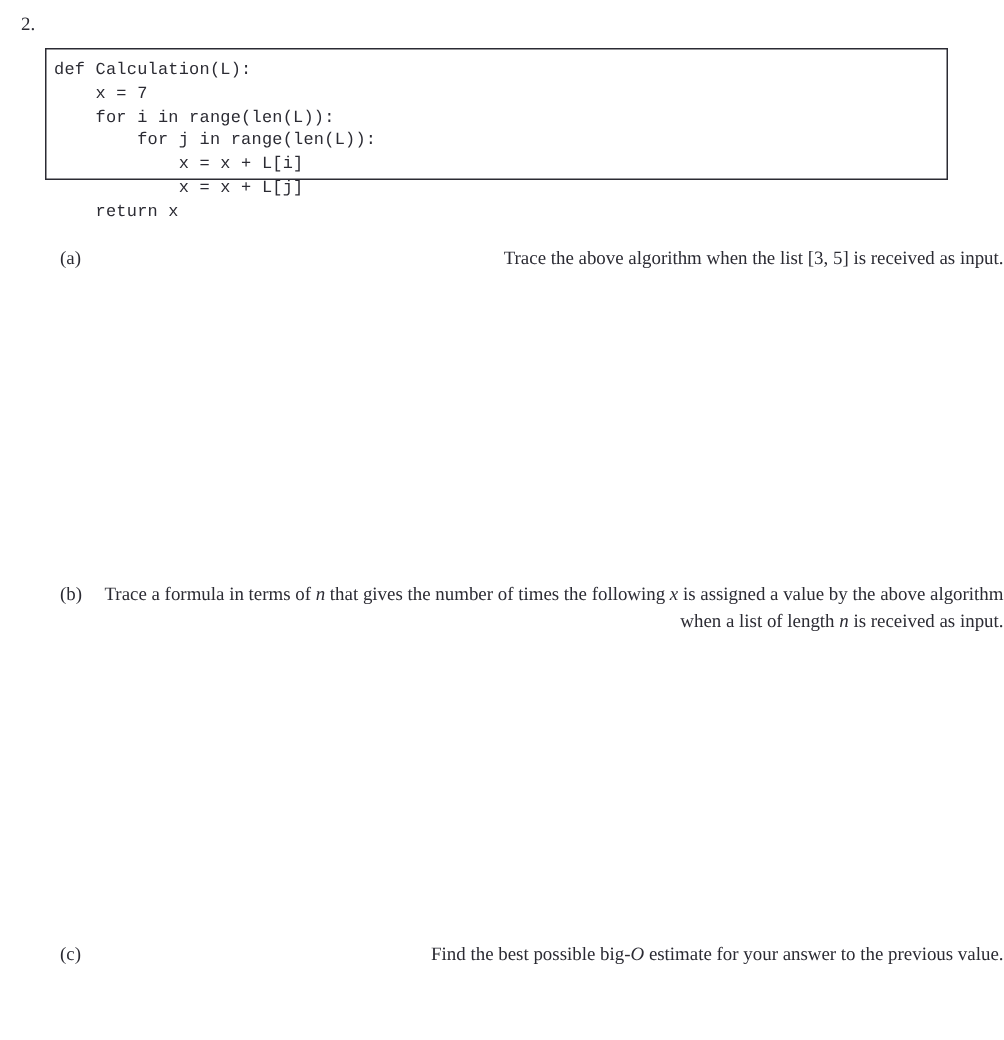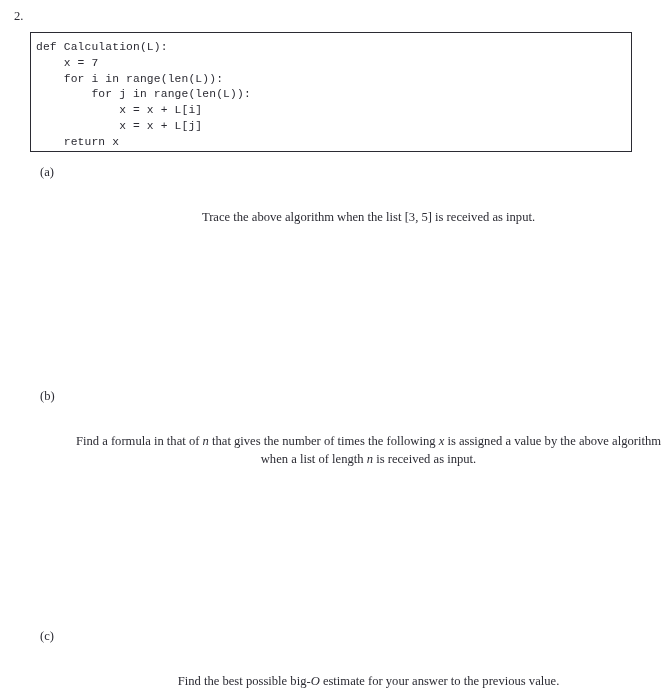--- a/index.html
+++ b/index.html
@@ -43,21 +43,21 @@
     top: 0;
     font-size: 12.6px;
   }
 
   
   .code-box {
     position: absolute;
     left: 30px;
     top: 32px;
     width: 602px;
-    height: 120px;
+    height: 88px;
     border: 1px solid #2b2b33;
     box-sizing: border-box;
     background: #ffffff;
   }
   .code-pre {
     margin: 0;
     padding: 7px 0 0 5px;
     font-family: "Liberation Mono", "DejaVu Sans Mono", monospace;
     font-size: 11.3px;
     line-height: 15.8px;
@@ -77,22 +77,21 @@
   .subpart-label {
     position: absolute;
     left: 0;
     top: 0;
     width: 22px;
     text-align: left;
     font-size: 12.6px;
   }
   .subpart-body {
     display: block;
-    text-align: center;
-    margin-top: 45px;
+    text-align: right;
   }
 
   #subpart-a { left: 40px; top: 164px; }
   #subpart-b { left: 40px; top: 388px; }
   #subpart-c { left: 40px; top: 628px; }
 
   .mathvar {
     font-family: "Liberation Serif", "DejaVu Serif", serif;
     font-style: italic;
   }
@@ -124,21 +123,21 @@
   <div class="subpart" id="subpart-a">
     <span class="subpart-label">(a)</span>
     <span class="subpart-body">
       <span>Trace the above algorithm when the list </span><span class="bracket">[3, 5]</span><span> is received as input.</span>
     </span>
   </div>
 
   <div class="subpart" id="subpart-b">
     <span class="subpart-label">(b)</span>
     <span class="subpart-body">
-      <span>Find a formula in that of </span><span class="mathvar">n</span><span> that gives the number of times the following </span><span class="mathvar">x</span><span> is assigned a value by the above algorithm when a list of length </span><span class="mathvar">n</span><span> is received as input.</span>
+      <span>Trace a formula in terms of </span><span class="mathvar">n</span><span> that gives the number of times the following </span><span class="mathvar">x</span><span> is assigned a value by the above algorithm when a list of length </span><span class="mathvar">n</span><span> is received as input.</span>
     </span>
   </div>
 
   <div class="subpart" id="subpart-c">
     <span class="subpart-label">(c)</span>
     <span class="subpart-body">
       <span>Find the best possible big-</span><span class="mathvar">O</span><span> estimate for your answer to the previous value.</span>
     </span>
   </div>
 

